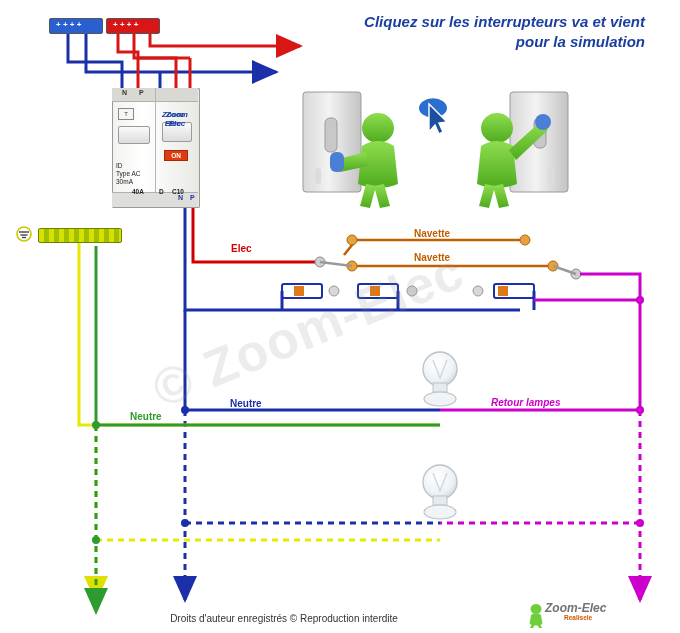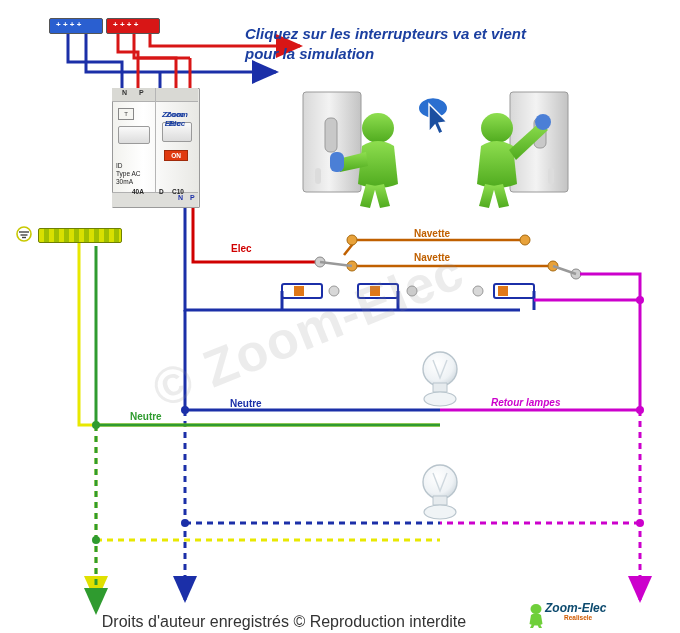--- a/index.html
+++ b/index.html
@@ -18,23 +18,23 @@
   #stage svg.layer {
     position: absolute;
     left: 0;
     top: 0;
     width: 680px;
     height: 633px;
   }
   .title {
     position: absolute;
     left: 245px;
-    top: 24px;
+    top: 12px;
     width: 400px;
-    text-align: left;
+    text-align: right;
     font-style: italic;
     font-weight: bold;
     font-size: 15px;
     color: #1b3fa0;
     line-height: 20px;
   }
   .lbl {
     position: absolute;
     font-size: 10px;
     font-weight: bold;
@@ -45,21 +45,21 @@
   .lbl-nav2    { left: 414px; top: 252px; color: #c06000; }
   .lbl-neutre  { left: 230px; top: 398px; color: #1b2fa8; }
   .lbl-terre   { left: 130px; top: 411px; color: #2f9b2f; }
   .lbl-retour  { left: 491px; top: 397px; color: #cc00cc; font-style: italic; }
   .footer {
     position: absolute;
     left: 0;
     top: 613px;
     width: 568px;
     text-align: center;
-    font-size: 16px;
+    font-size: 10px;
     color: #333333;
   }
   .watermark {
     position: absolute;
     left: 28px;
     top: 300px;
     width: 560px;
     text-align: center;
     font-size: 52px;
     font-weight: bold;
@@ -219,21 +219,21 @@
     position: absolute;
     left: 528px; top: 600px;
     width: 90px; height: 28px;
   }
   .logo-text {
     position: absolute;
     left: 17px; top: 1px;
     font-size: 12px;
     font-weight: bold;
     font-style: italic;
-    color: #0c4a6e;
+    color: #737373;
   }
   .logo-sub {
     position: absolute;
     left: 36px; top: 14px;
     font-size: 6.5px;
     color: #d05a00;
     font-weight: bold;
   }
   .cursor-icon {
     position: absolute;

